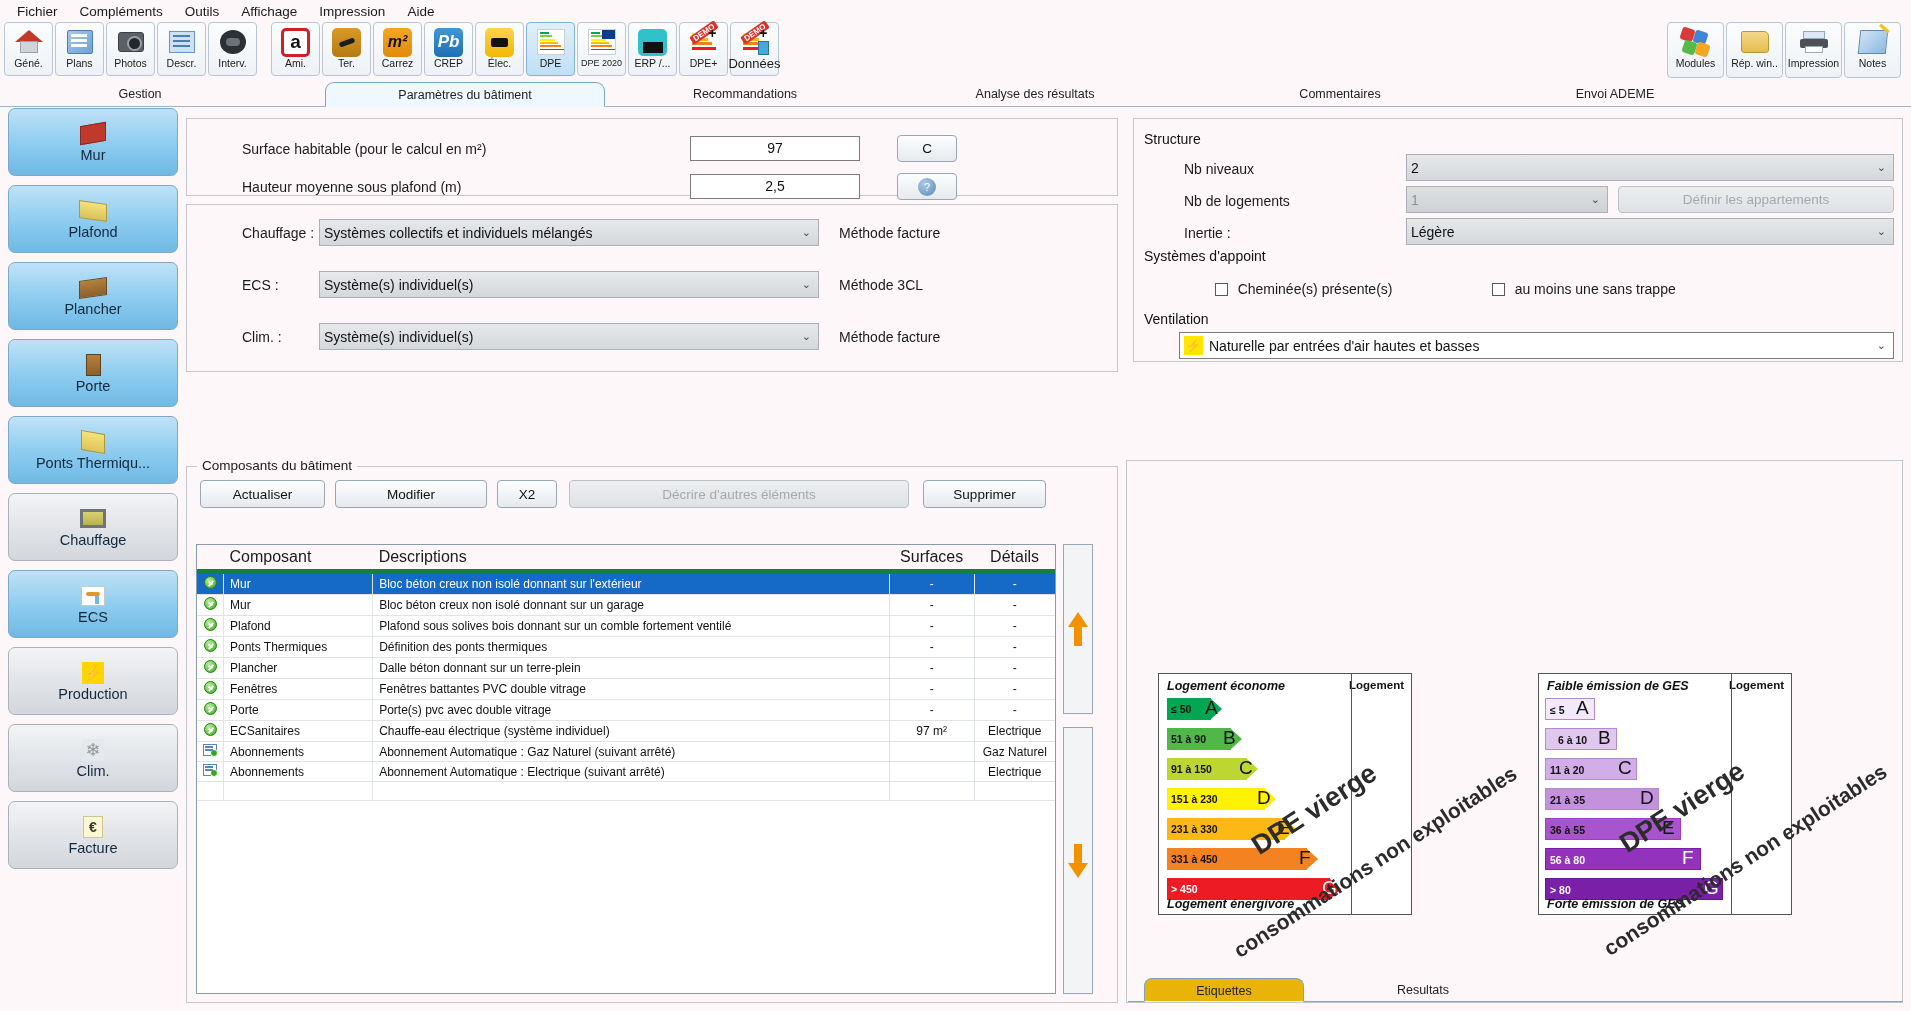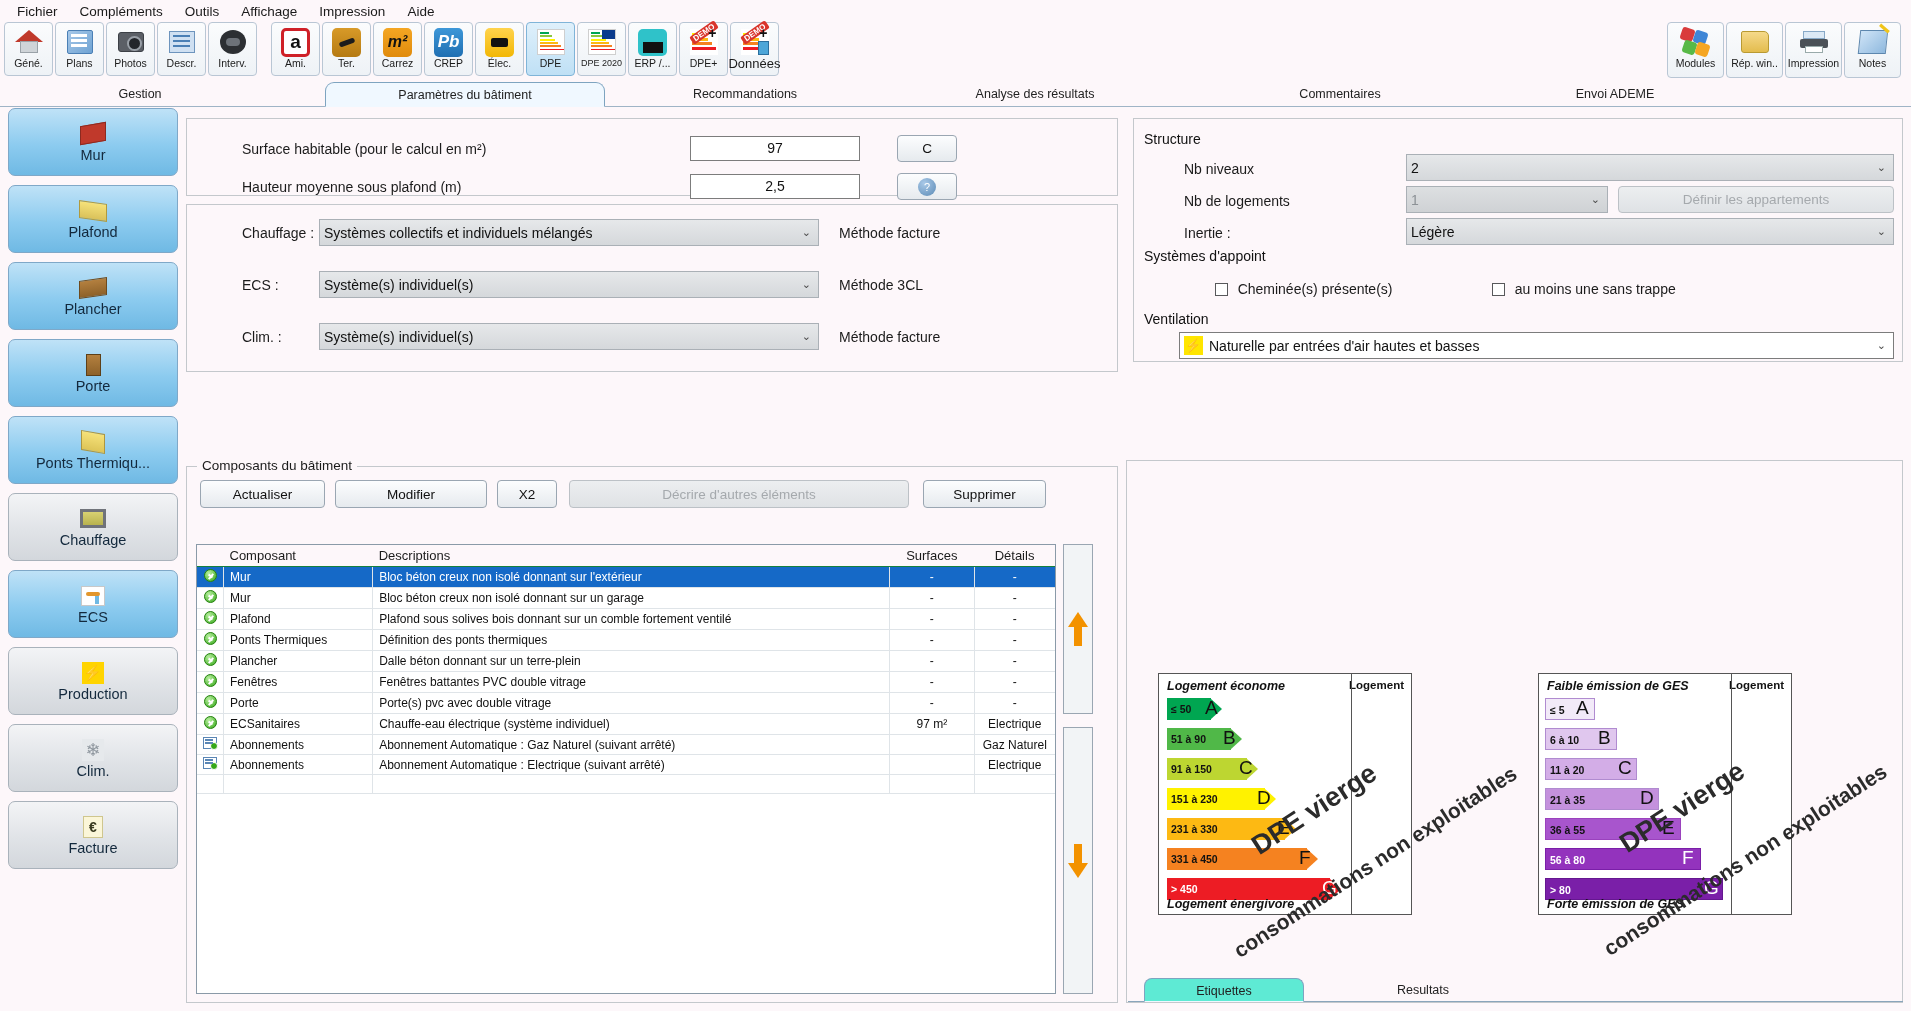--- a/index.html
+++ b/index.html
@@ -133,22 +133,22 @@
   }
   .sel-box .chev { position:absolute; right:7px; top:6px; font-size:11px; color:#4a4a4a; }
   .sel-box.disabled { color:#8c9196; background:linear-gradient(#dddfe1,#cfd2d5); }
   .sel-box.white { background:#fff; border:1px solid #7c7c7c; }
   .cbx { width:13px; height:13px; border:1px solid #58595b; background:#fff; display:inline-block; vertical-align:-2px; }
 
   
   #comp-table { position:absolute; border:1px solid #8a9aa8; background:#fff; overflow:hidden; }
   #comp-table table { border-collapse:collapse; width:100%; font-size:12px; }
   #comp-table th {
-    font-weight:normal; font-size:13px; text-align:left; padding:3px 6px;
-    background:#fdf7fa; border-bottom:1px solid #15803d; color:#1b1b1b;
+    font-weight:normal; font-size:16px; text-align:left; padding:3px 6px;
+    background:#fdf7fa; border-bottom:5px solid #15803d; color:#1b1b1b;
   }
   #comp-table td { padding:2px 6px; border-bottom:1px solid #dfe4e8; height:18px; color:#111; white-space:nowrap; }
   #comp-table tr.sel td { background:#1569c7; color:#fff; }
   #comp-table td.c { text-align:center; }
   #comp-table .vline { border-left:1px solid #dfe4e8; }
   .okic { width:13px;height:13px;border-radius:50%;background:radial-gradient(circle at 35% 30%,#b9f0a0,#35a718);border:1px solid #25820f;display:inline-block;position:relative; }
   .okic:after{content:"";position:absolute;left:3px;top:5px;width:5px;height:2px;background:#fff;transform:rotate(40deg);}
   .okic:before{content:"";position:absolute;left:5px;top:3px;width:2px;height:7px;background:#fff;transform:rotate(40deg);}
   .abic { width:14px;height:12px;background:#fff;border:1px solid #5a86b5;display:inline-block;position:relative; }
   .abic:after{content:"";position:absolute;left:1px;top:1px;width:8px;height:2px;background:#5a86b5;box-shadow:0 3px 0 #5a86b5;}
@@ -170,21 +170,21 @@
   .dpe-card .vsep { position:absolute; top:0; bottom:0; width:1px; background:#555; }
   .bar { position:absolute; height:22px; }
   .bar .tip { position:absolute; right:-11px; top:0; width:0;height:0;border-top:11px solid transparent;border-bottom:11px solid transparent; }
   .wm { position:absolute; font-weight:bold; color:#2b2b2b; white-space:nowrap; pointer-events:none; }
   .wm1 { font-size:27px; transform:rotate(-33deg); }
   .wm2 { font-size:21px; transform:rotate(-33deg); }
 
   
   #bottom-tabs { position:absolute; height:24px; border-bottom:1px solid #8aa5bb; }
   #bottom-tabs .bt { position:absolute; top:0; height:24px; line-height:24px; text-align:center; font-size:12.5px; cursor:pointer; color:#222; }
-  #bottom-tabs .bt.active { background:#5eead4; border:1px solid #7ea4c0; border-bottom:1px solid #f0f8ff; border-radius:8px 8px 0 0; }
+  #bottom-tabs .bt.active { background:#eab308; border:1px solid #7ea4c0; border-bottom:1px solid #f0f8ff; border-radius:8px 8px 0 0; }
 </style>
 </head>
 <body>
 
 <div id="menubar">
   <div class="mi">Fichier</div>
   <div class="mi">Compléments</div>
   <div class="mi">Outils</div>
   <div class="mi">Affichage</div>
   <div class="mi">Impression</div>
@@ -690,21 +690,21 @@
     <div class="dpe-card" style="left:411px;top:212px;width:254px;height:242px">
       <div class="ttl" style="left:8px;top:5px">Faible émission de GES</div>
       <div class="colhdr" style="right:7px;top:5px">Logement</div>
       <div class="vsep" style="left:192px"></div>
 
       <div class="bar" style="left:6px;top:24px;width:50px;background:#f2eaf8;border:1px solid #b08bd0">
         <span class="rowlab" style="left:4px;top:5px">≤ 5</span>
         <span class="grade" style="left:30px;top:-2px">A</span>
       </div>
       <div class="bar" style="left:6px;top:54px;width:72px;background:#e0c7ee;border:1px solid #b08bd0">
-        <span class="rowlab" style="left:4px;top:5px">6 à 10</span>
+        <span class="rowlab" style="left:12px;top:5px">6 à 10</span>
         <span class="grade" style="left:52px;top:-2px">B</span>
       </div>
       <div class="bar" style="left:6px;top:84px;width:92px;background:#d3ade7;border:1px solid #b08bd0">
         <span class="rowlab" style="left:4px;top:5px">11 à 20</span>
         <span class="grade" style="left:72px;top:-2px">C</span>
       </div>
       <div class="bar" style="left:6px;top:114px;width:114px;background:#c491dd;border:1px solid #b08bd0">
         <span class="rowlab" style="left:4px;top:5px">21 à 35</span>
         <span class="grade" style="left:94px;top:-2px">D</span>
       </div>

